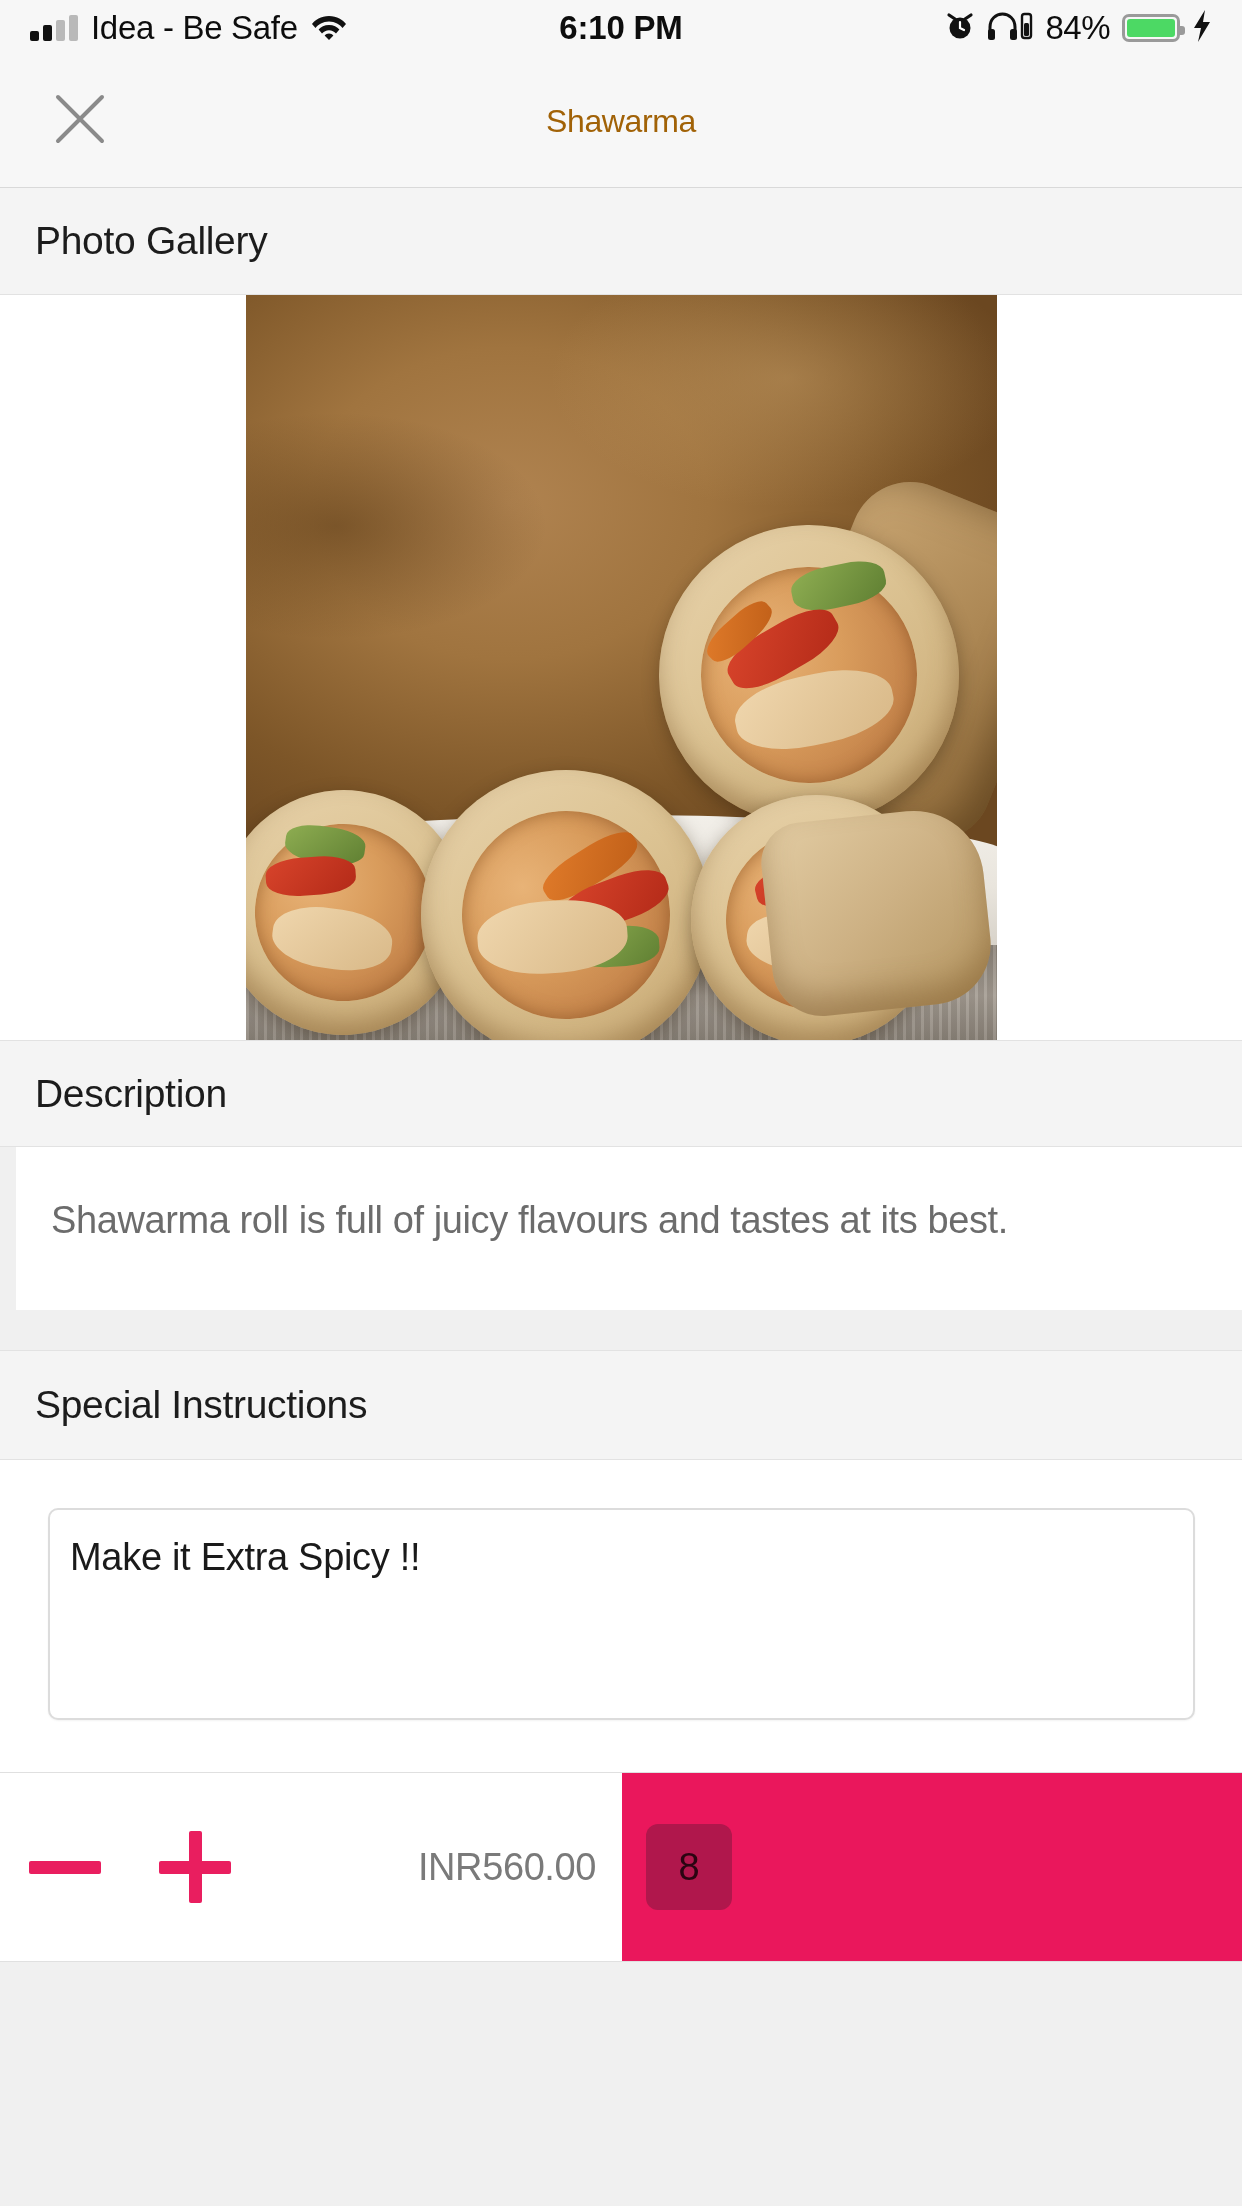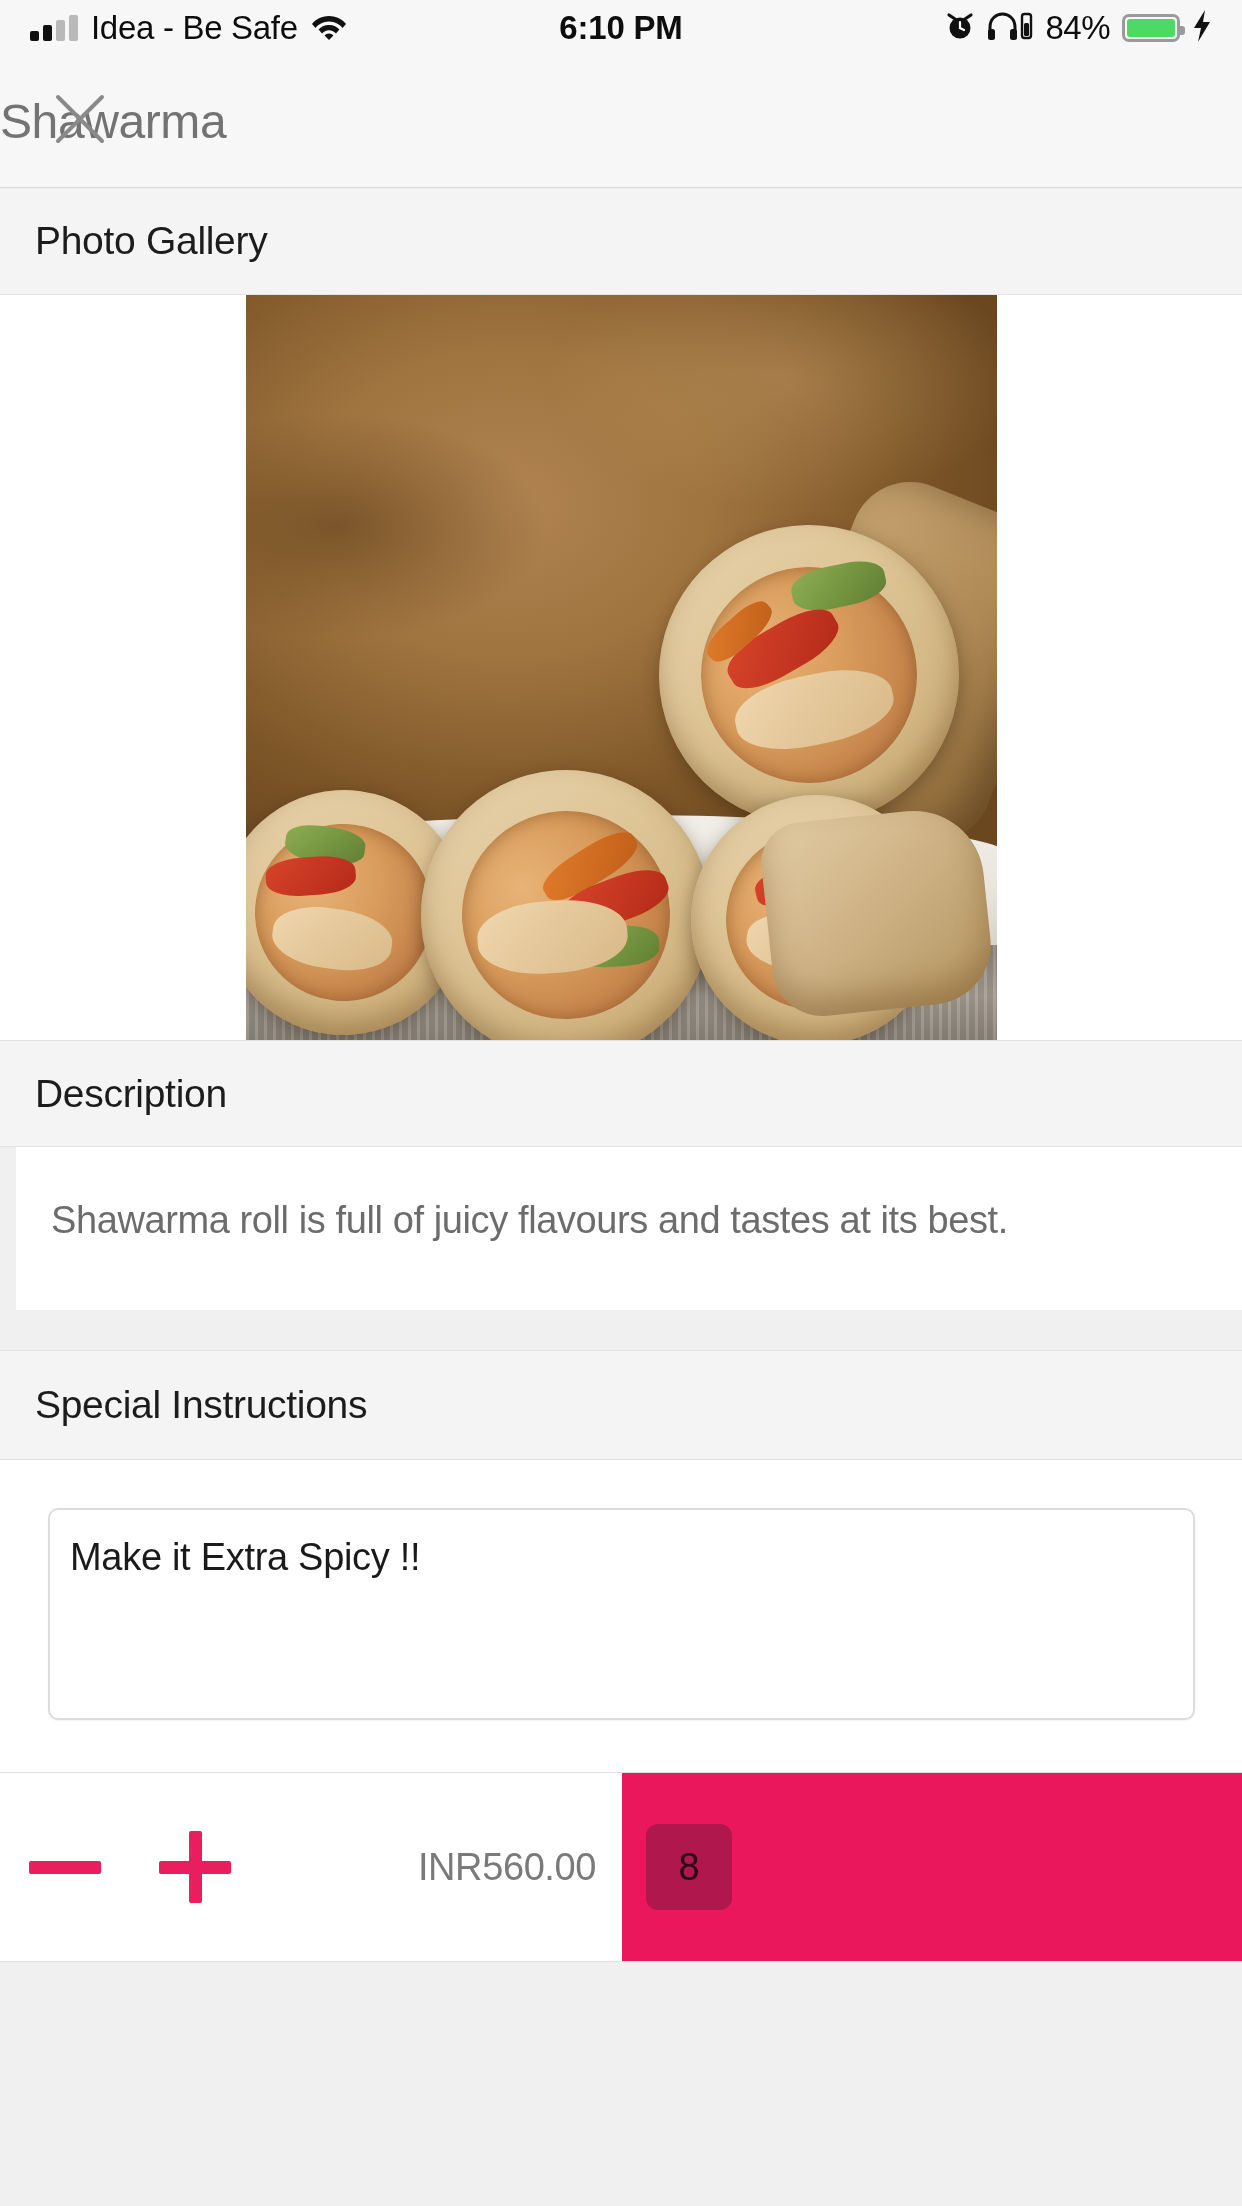--- a/index.html
+++ b/index.html
@@ -120,23 +120,23 @@
     left: 34px;
     width: 92px;
     height: 92px;
     display: flex;
     align-items: center;
     justify-content: center;
     cursor: pointer;
   }
   .nav-title {
     width: 100%;
-    text-align: left;
-    font-size: 48px;
-    color: #737373;
+    text-align: center;
+    font-size: 32px;
+    color: #a16207;
     letter-spacing: -0.4px;
   }
 
   
   .section-header {
     background: #f4f4f4;
     border-top: 1px solid #e2e2e2;
     border-bottom: 1px solid #e2e2e2;
     padding: 0 35px;
     display: flex;

